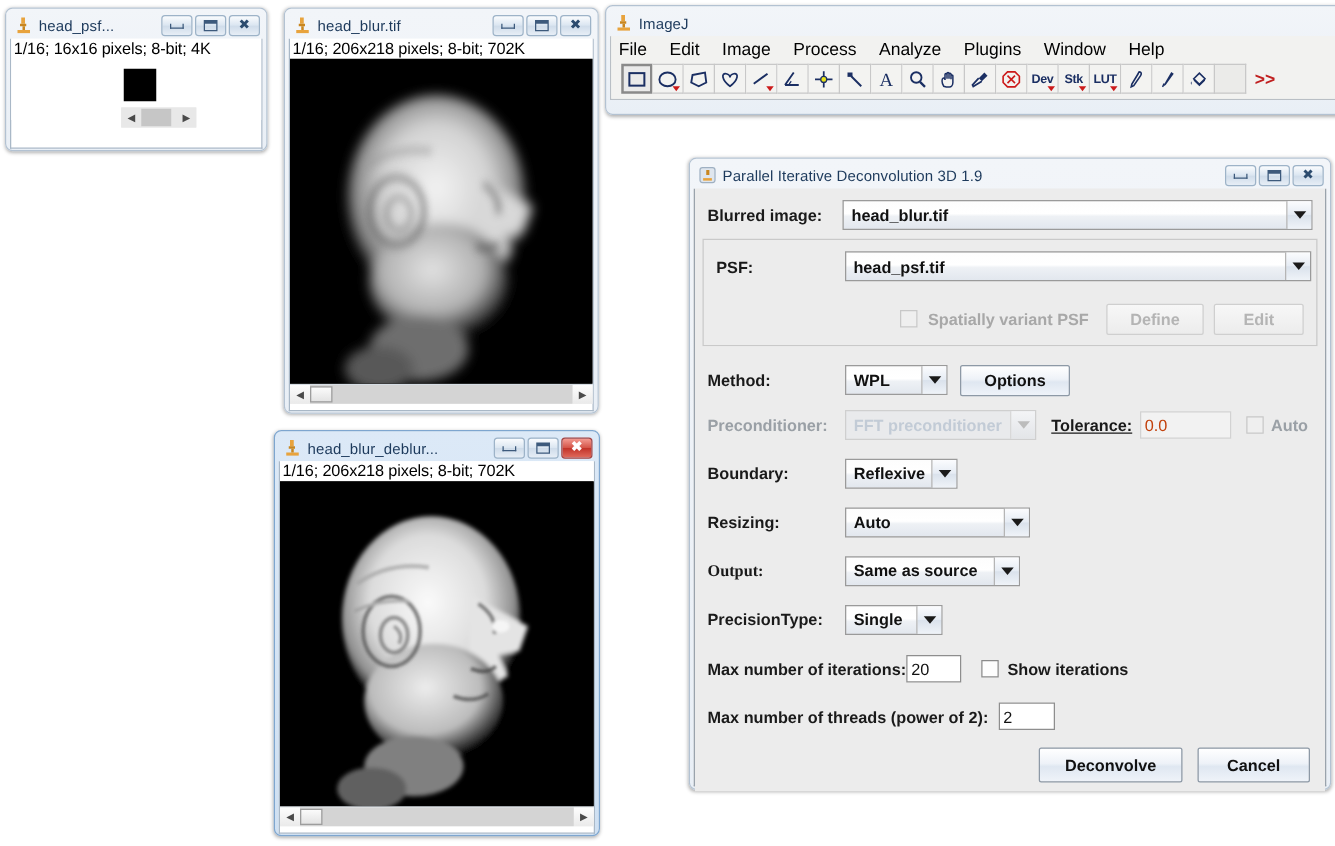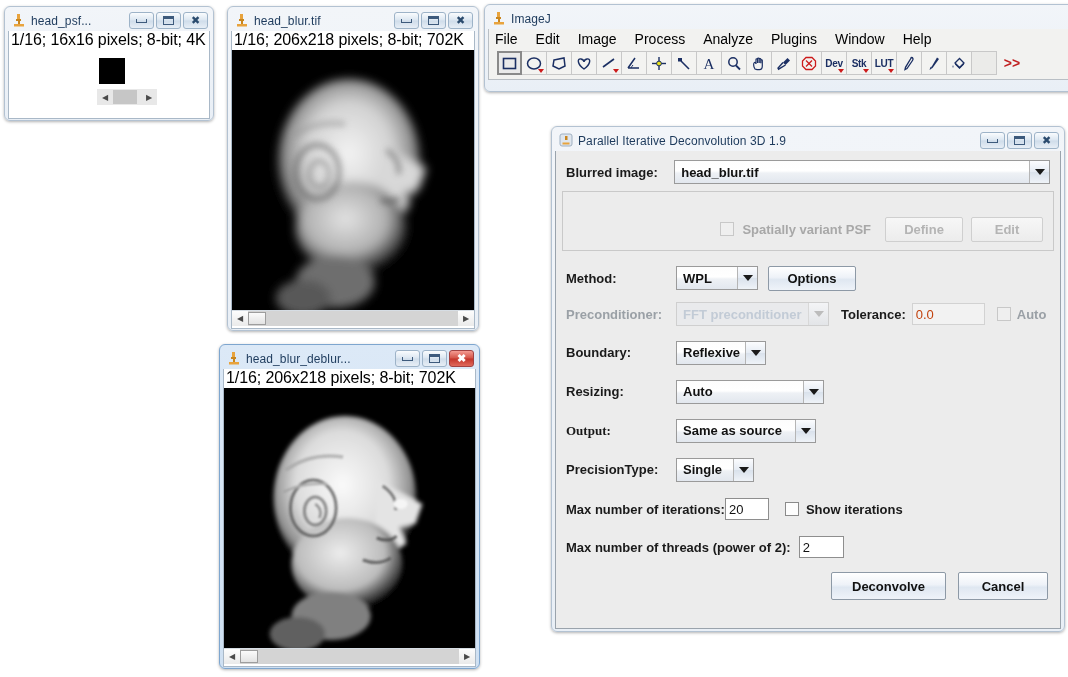--- a/index.html
+++ b/index.html
@@ -65,21 +65,21 @@
   .glyph { font-size: 11px; line-height: 1; color: #2b4b6e; }
   .glyph.w { color: #fff; font-weight: bold; }
 
   
   .g-min { width: 11px; height: 4px; border: 1px solid #3d5a7c; border-top: none; }
   .g-max { width: 11px; height: 9px; border: 1px solid #3d5a7c; border-top-width: 3px; }
 
   
   .imgwin-body { background: #ffffff; border: 1px solid #a9b8c7; border-top: none; }
   .imginfo {
-    font-size: 16px; color: #000;
+    font-size: 13px; color: #000;
     padding: 0 0 1px 2px;
     white-space: nowrap;
     background:#fff;
     letter-spacing:-.1px;
   }
   .canvas-wrap { background:#000; position: relative; overflow: hidden; }
 
   
   .hscroll {
     height: 16px; display: flex; align-items: stretch;
@@ -594,20 +594,29 @@
           <span class="combo" style="width:382px;">
             <span class="val">head_blur.tif</span>
             <span class="arrow">
                 <span class="caret"></span>
               </span>
           </span>
         </div>
       </div>
 
       <div class="panel boxed" style="margin:0 6px; padding:8px 4px 8px 4px;">
+        <div class="row">
+          <span class="lbl" style="width:110px; padding-left:6px;">PSF:</span>
+          <span class="combo" style="width:378px;">
+            <span class="val">head_psf.tif</span>
+            <span class="arrow">
+                <span class="caret"></span>
+              </span>
+          </span>
+        </div>
         <div class="row" style="margin-top:16px; justify-content:flex-end; padding-right:6px; gap:8px;">
           <span class="cbx disabled"></span>
           <span class="lbl dim" style="margin-right:6px;">Spatially variant PSF</span>
           <span class="btn disabled" style="width:78px;">Define</span>
           <span class="btn disabled" style="width:72px;">Edit</span>
         </div>
       </div>
 
       <div class="panel" style="padding:10px 10px 0 10px;">
 
@@ -623,21 +632,21 @@
         </div>
 
         <div class="row" style="min-height:38px;">
           <span class="lbl dim" style="width:110px; color:#9aa0a6;">Preconditioner:</span>
           <span class="combo disabled" style="width:153px;">
             <span class="val">FFT preconditioner</span>
             <span class="arrow">
                 <span class="caret dim"></span>
               </span>
           </span>
-          <span class="lbl" style="margin-left:12px;">Tolerance:</span>
+          <span class="lbl" style="margin-left:12px;text-decoration:underline;">Tolerance:</span>
           <span class="tfield disabled" style="margin-left:6px; width:73px;">0.0</span>
           <span class="cbx disabled" style="margin-left:12px;"></span>
           <span class="lbl dim" style="margin-left:6px; color:#9aa0a6;">Auto</span>
         </div>
 
         <div class="row" style="min-height:39px;">
           <span class="lbl" style="width:110px;">Boundary:</span>
           <span class="combo" style="width:90px;">
             <span class="val">Reflexive</span>
             <span class="arrow">

